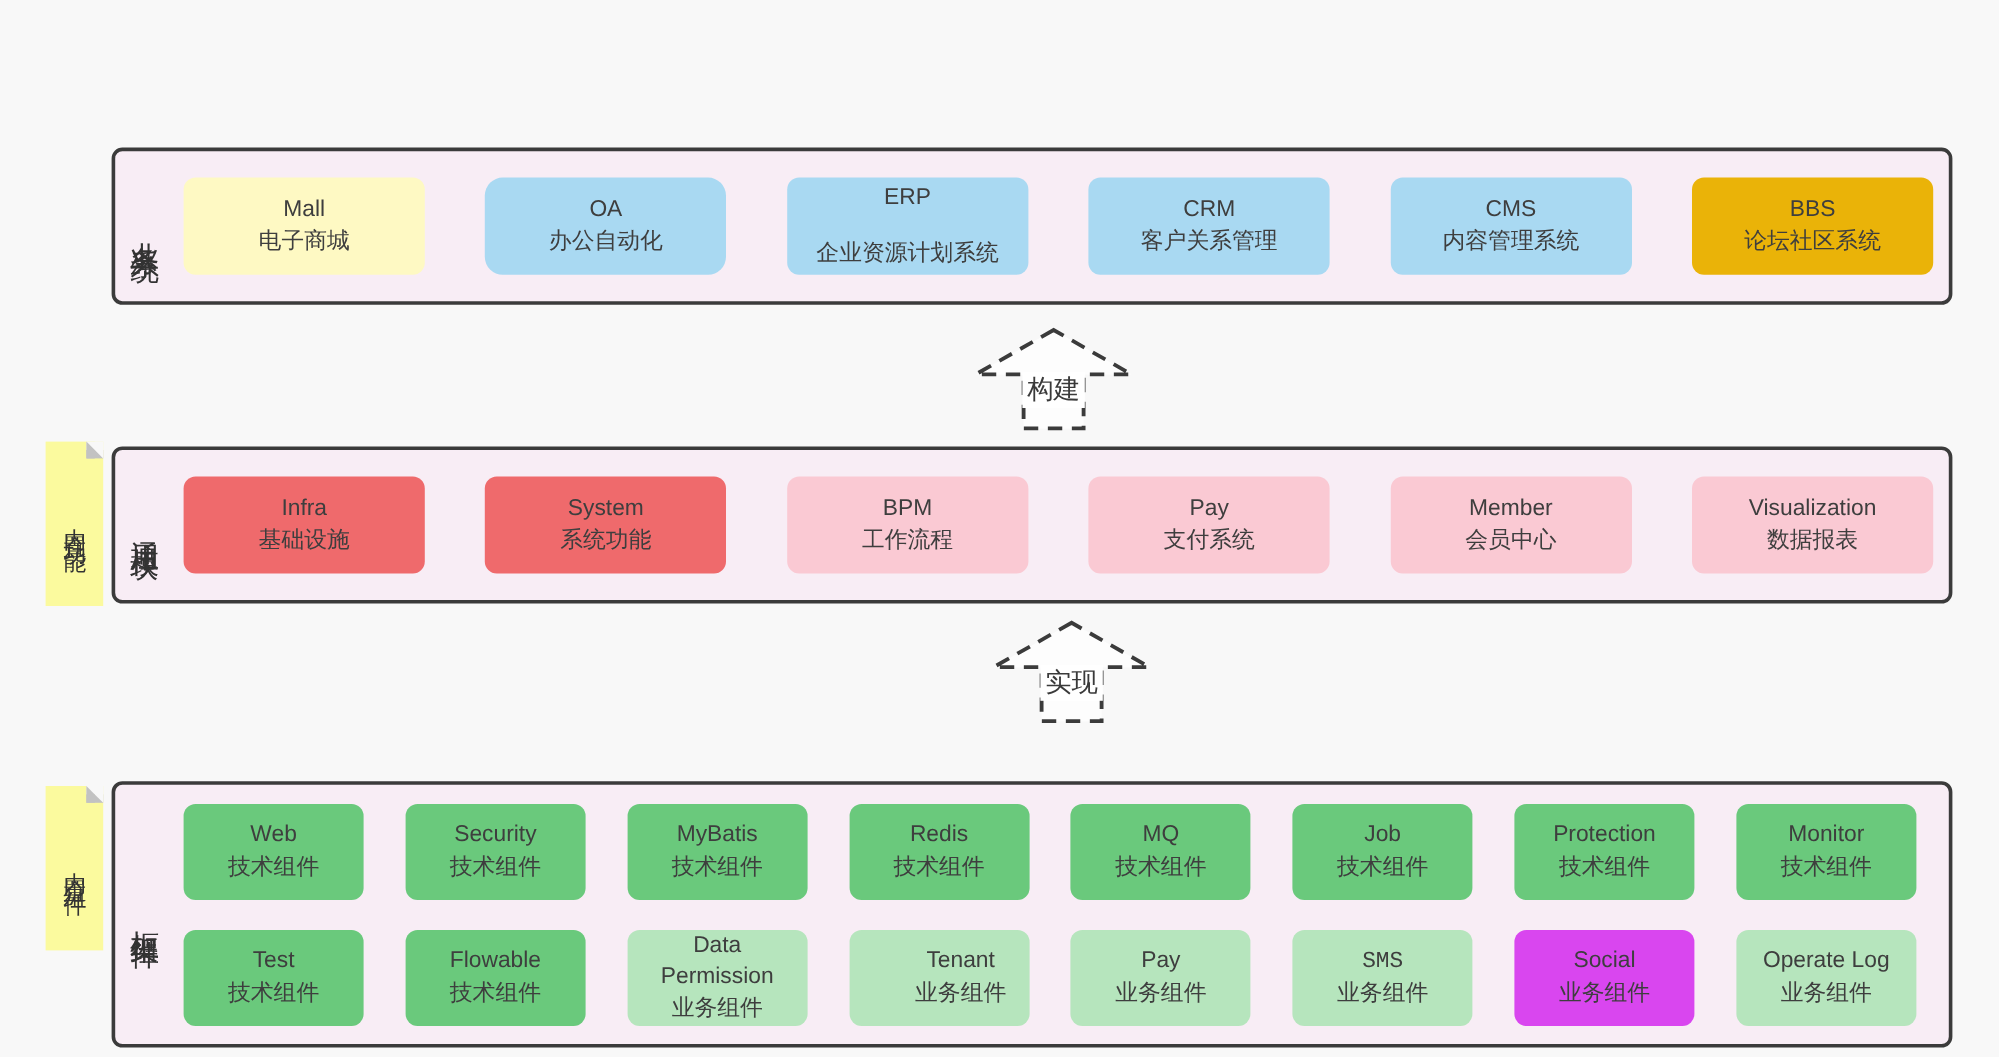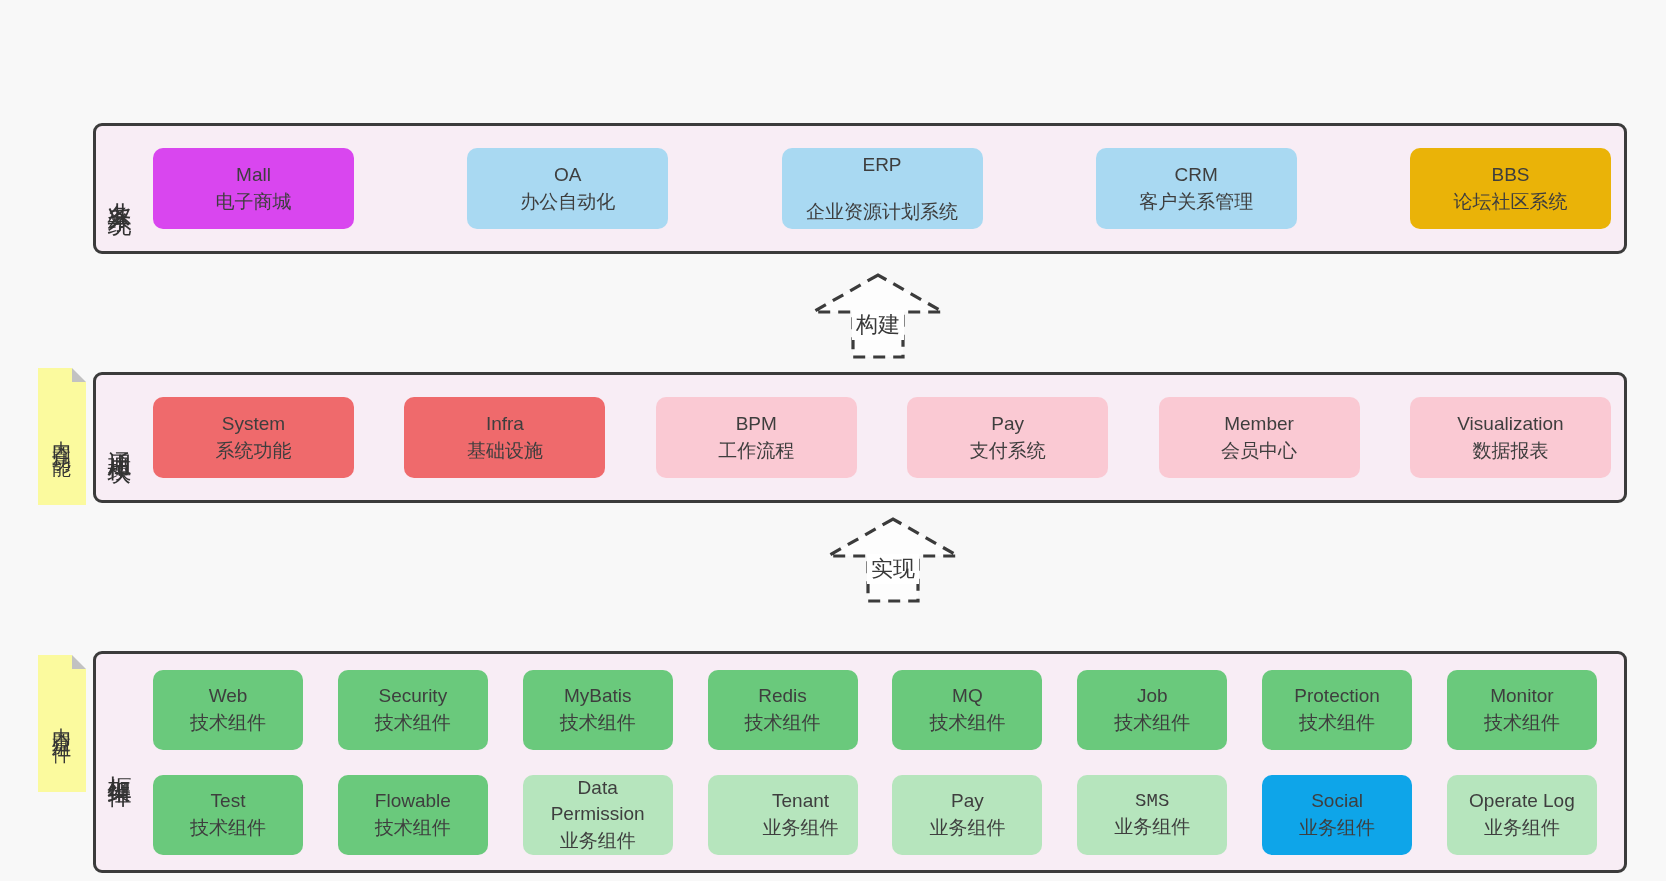--- a/index.html
+++ b/index.html
@@ -69,35 +69,39 @@
 <body>
 
 <div>
 
   <section class="panel p12" id="panel-business">
     <div class="label-col">
       <div class="vtext">业务系统</div>
     </div>
     <div class="boxes">
         <div class="box-row">
-          <div class="box" style="background: #d946ef;">
+          <div class="box" style="background: #fef9c3;">
             <div class="box-title">Mall</div>
             <div class="box-subtitle">电子商城</div>
           </div>
-          <div class="box" style="background: rgb(169, 217, 242);">
+          <div class="box" style="background: rgb(169, 217, 242); border-radius: 15px;">
             <div class="box-title">OA</div>
             <div class="box-subtitle">办公自动化</div>
           </div>
           <div class="box" style="background: rgb(169, 217, 242); gap: 20px;">
             <div class="box-title">ERP</div>
             <div class="box-subtitle">企业资源计划系统</div>
           </div>
           <div class="box" style="background: rgb(169, 217, 242);">
             <div class="box-title">CRM</div>
             <div class="box-subtitle">客户关系管理</div>
+          </div>
+          <div class="box" style="background: rgb(169, 217, 242);">
+            <div class="box-title">CMS</div>
+            <div class="box-subtitle">内容管理系统</div>
           </div>
           <div class="box" style="background: #eab308;">
             <div class="box-title">BBS</div>
             <div class="box-subtitle">论坛社区系统</div>
           </div>
         </div>
       </div>
   </section>
 
   <div class="arrow" id="arrow-build">
@@ -107,26 +111,26 @@
     <div class="arrow-label">构建</div>
   </div>
 
   <section class="panel p12" id="panel-common">
     <div class="label-col">
       <div class="vtext">通用模块</div>
     </div>
     <div class="boxes">
         <div class="box-row">
           <div class="box" style="background: rgb(239, 106, 108);">
+            <div class="box-title">Infra</div>
+            <div class="box-subtitle">基础设施</div>
+          </div>
+          <div class="box" style="background: rgb(239, 106, 108);">
             <div class="box-title">System</div>
             <div class="box-subtitle">系统功能</div>
-          </div>
-          <div class="box" style="background: rgb(239, 106, 108);">
-            <div class="box-title">Infra</div>
-            <div class="box-subtitle">基础设施</div>
           </div>
           <div class="box" style="background: rgb(250, 201, 211);">
             <div class="box-title">BPM</div>
             <div class="box-subtitle">工作流程</div>
           </div>
           <div class="box" style="background: rgb(250, 201, 211);">
             <div class="box-title">Pay</div>
             <div class="box-subtitle">支付系统</div>
           </div>
           <div class="box" style="background: rgb(250, 201, 211);">
@@ -209,21 +213,21 @@
             <div class="box-subtitle">业务组件</div>
           </div>
           <div class="box" style="background: rgb(182, 229, 189);">
             <div class="box-title">Pay</div>
             <div class="box-subtitle">业务组件</div>
           </div>
           <div class="box" style="background: rgb(182, 229, 189); font-family: Liberation Mono, monospace;">
             <div class="box-title">SMS</div>
             <div class="box-subtitle">业务组件</div>
           </div>
-          <div class="box" style="background: #0ea5e9;">
+          <div class="box" style="background: #d946ef;">
             <div class="box-title">Social</div>
             <div class="box-subtitle">业务组件</div>
           </div>
           <div class="box" style="background: rgb(182, 229, 189);">
             <div class="box-title">Operate Log</div>
             <div class="box-subtitle">业务组件</div>
           </div>
         </div>
       </div>
   </section>

